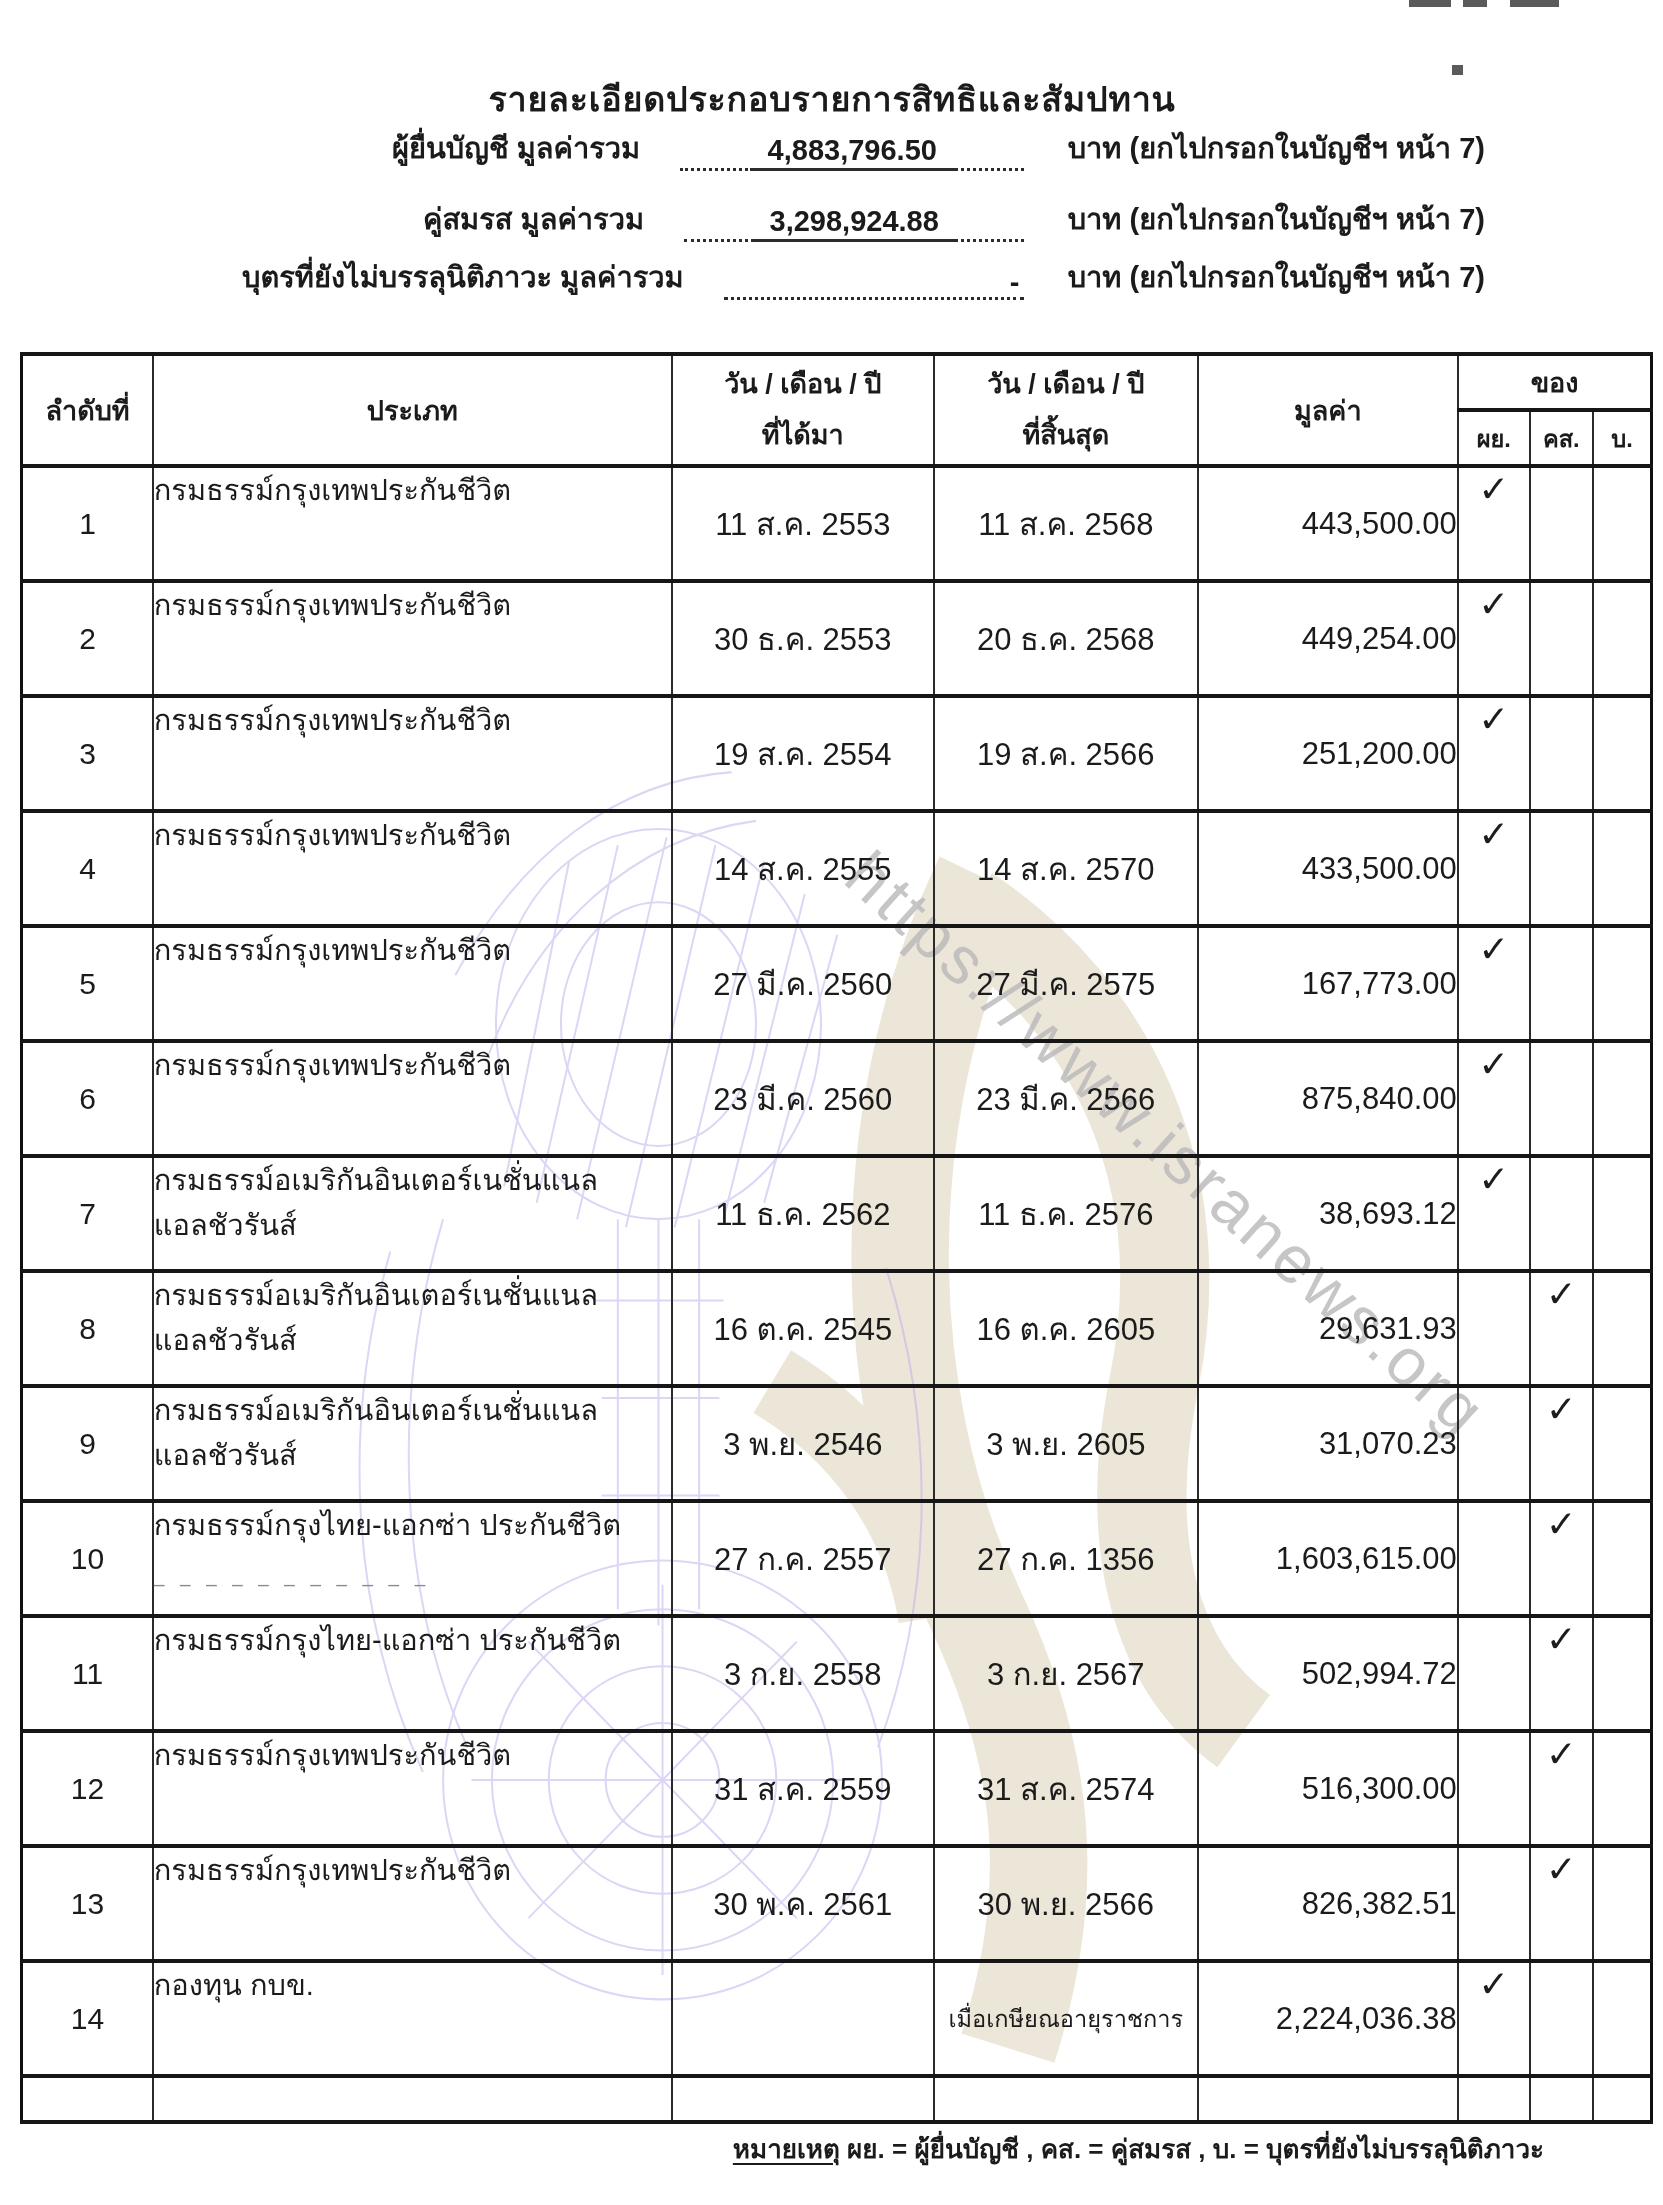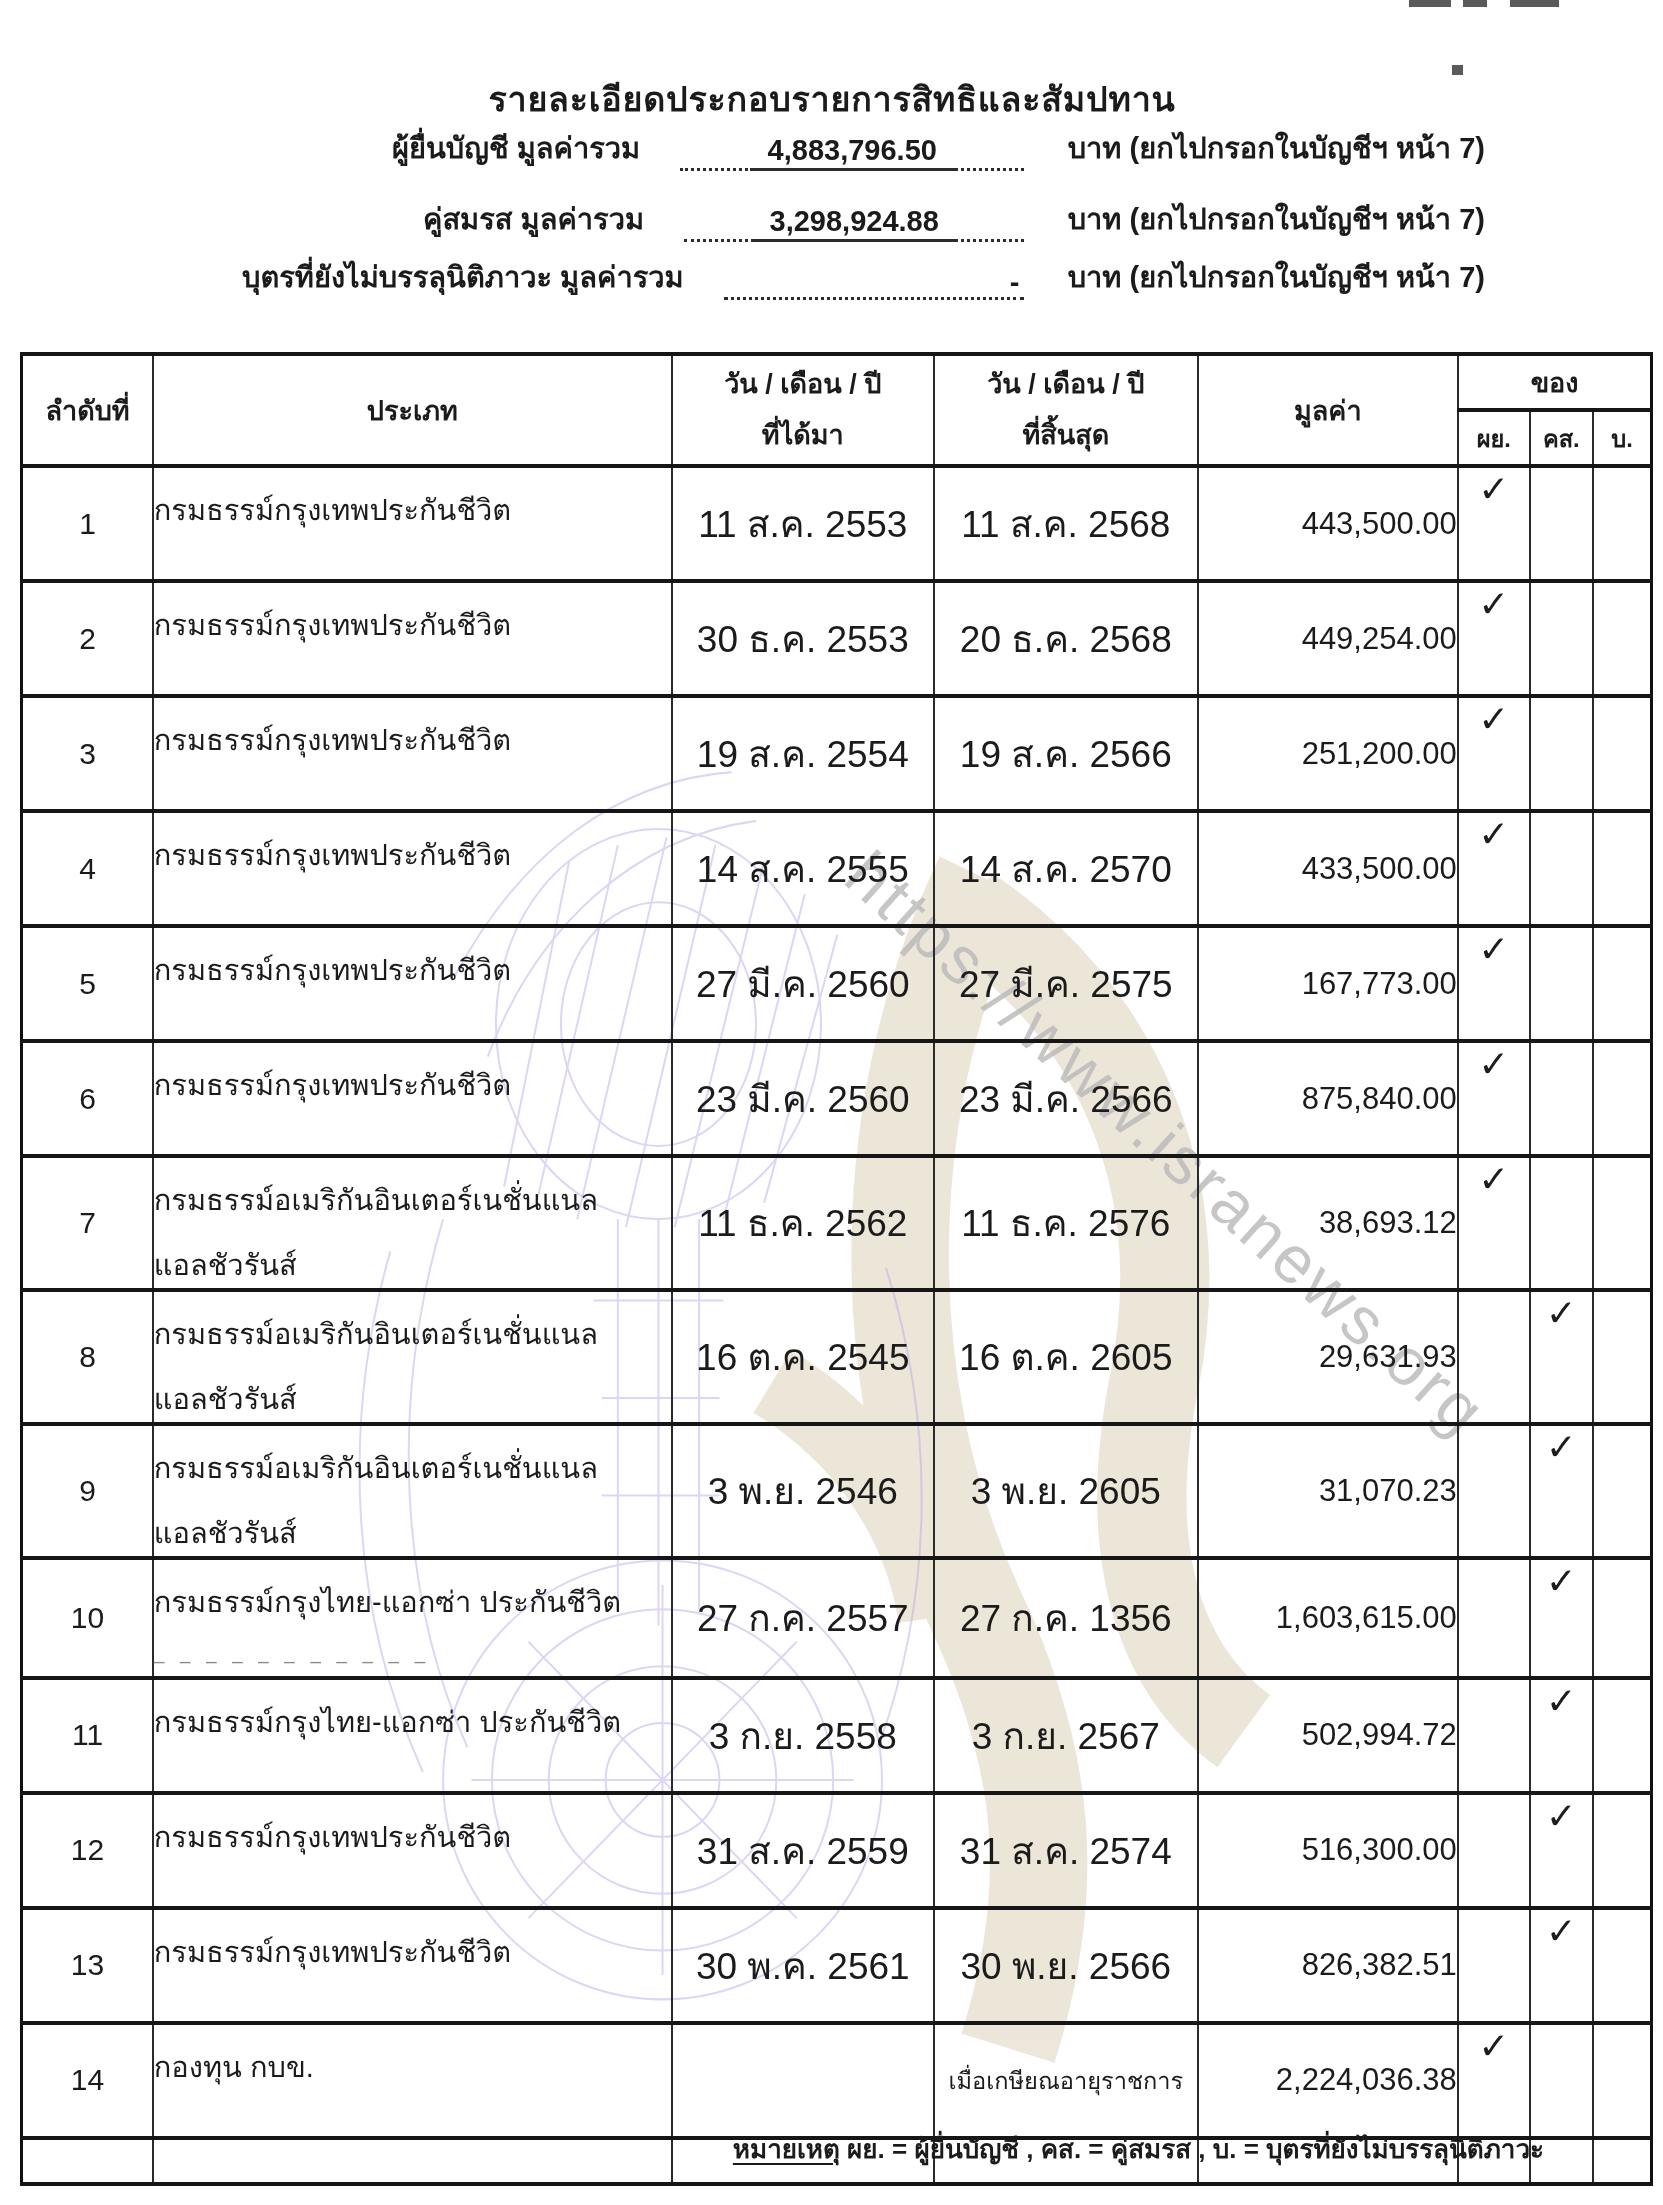--- a/index.html
+++ b/index.html
@@ -46,23 +46,23 @@
   table.policy{border:3.3px solid #101010;}
   th{font-weight:bold;}
   .h-main{font-size:27px;text-align:center;vertical-align:middle;}
   .h-two{line-height:1.9;}
   .h-of{height:52px;font-size:27px;}
   .h-sub{height:52px;font-size:23.6px;text-align:center;vertical-align:middle;}
   tbody tr{height:115px;}
   tbody tr.empty-row{height:46px;}
   .c-no{text-align:center;vertical-align:middle;font-size:30px;}
   .c-type{vertical-align:top;padding:21px 8.1px 0 24.4px;font-size:29px;line-height:1.55;}
-  .type-line{white-space:nowrap;margin-top:20px;}
+  .type-line{white-space:nowrap;}
   .dots-artifact{color:#8a8a8a;font-size:19.5px;letter-spacing:4.9px;margin-top:21px;}
-  .c-date{text-align:center;vertical-align:middle;font-size:37px;white-space:nowrap;}
+  .c-date{text-align:center;vertical-align:middle;font-size:31px;white-space:nowrap;}
   .c-date.small{font-size:23.6px;}
   .c-value{text-align:right;vertical-align:middle;font-size:31px;padding-right:31px;white-space:nowrap;margin-left:48px;}
   .c-chk{text-align:center;vertical-align:top;padding-top:23px;}
   .check{font-size:37px;font-weight:bold;color:#1d1d1d;}
   
   .footnote{
     position:absolute;top:2128px;right:120px;z-index:2;
     font-size:26px;font-weight:bold;white-space:nowrap;
   }
   .footnote .fn-label{text-decoration:underline;text-underline-offset:4.9px;}

